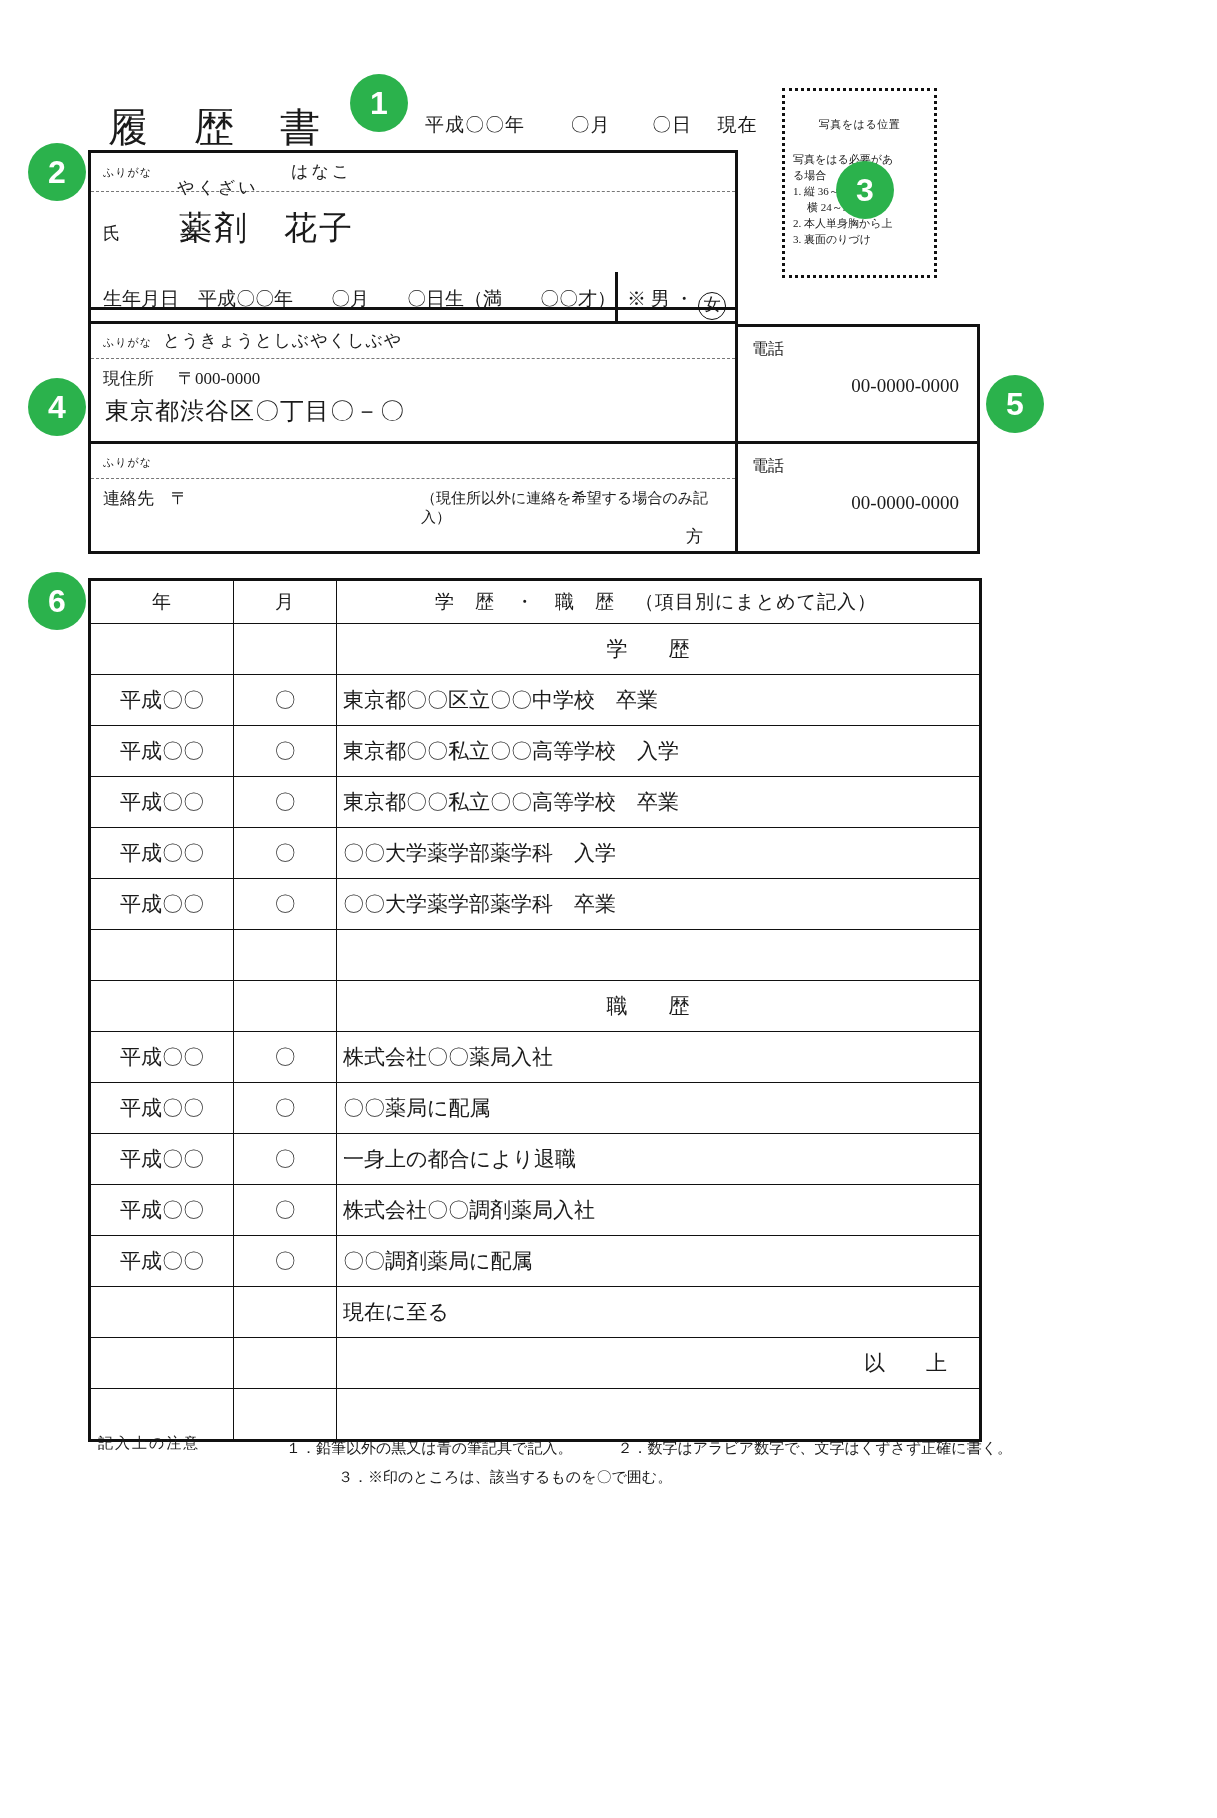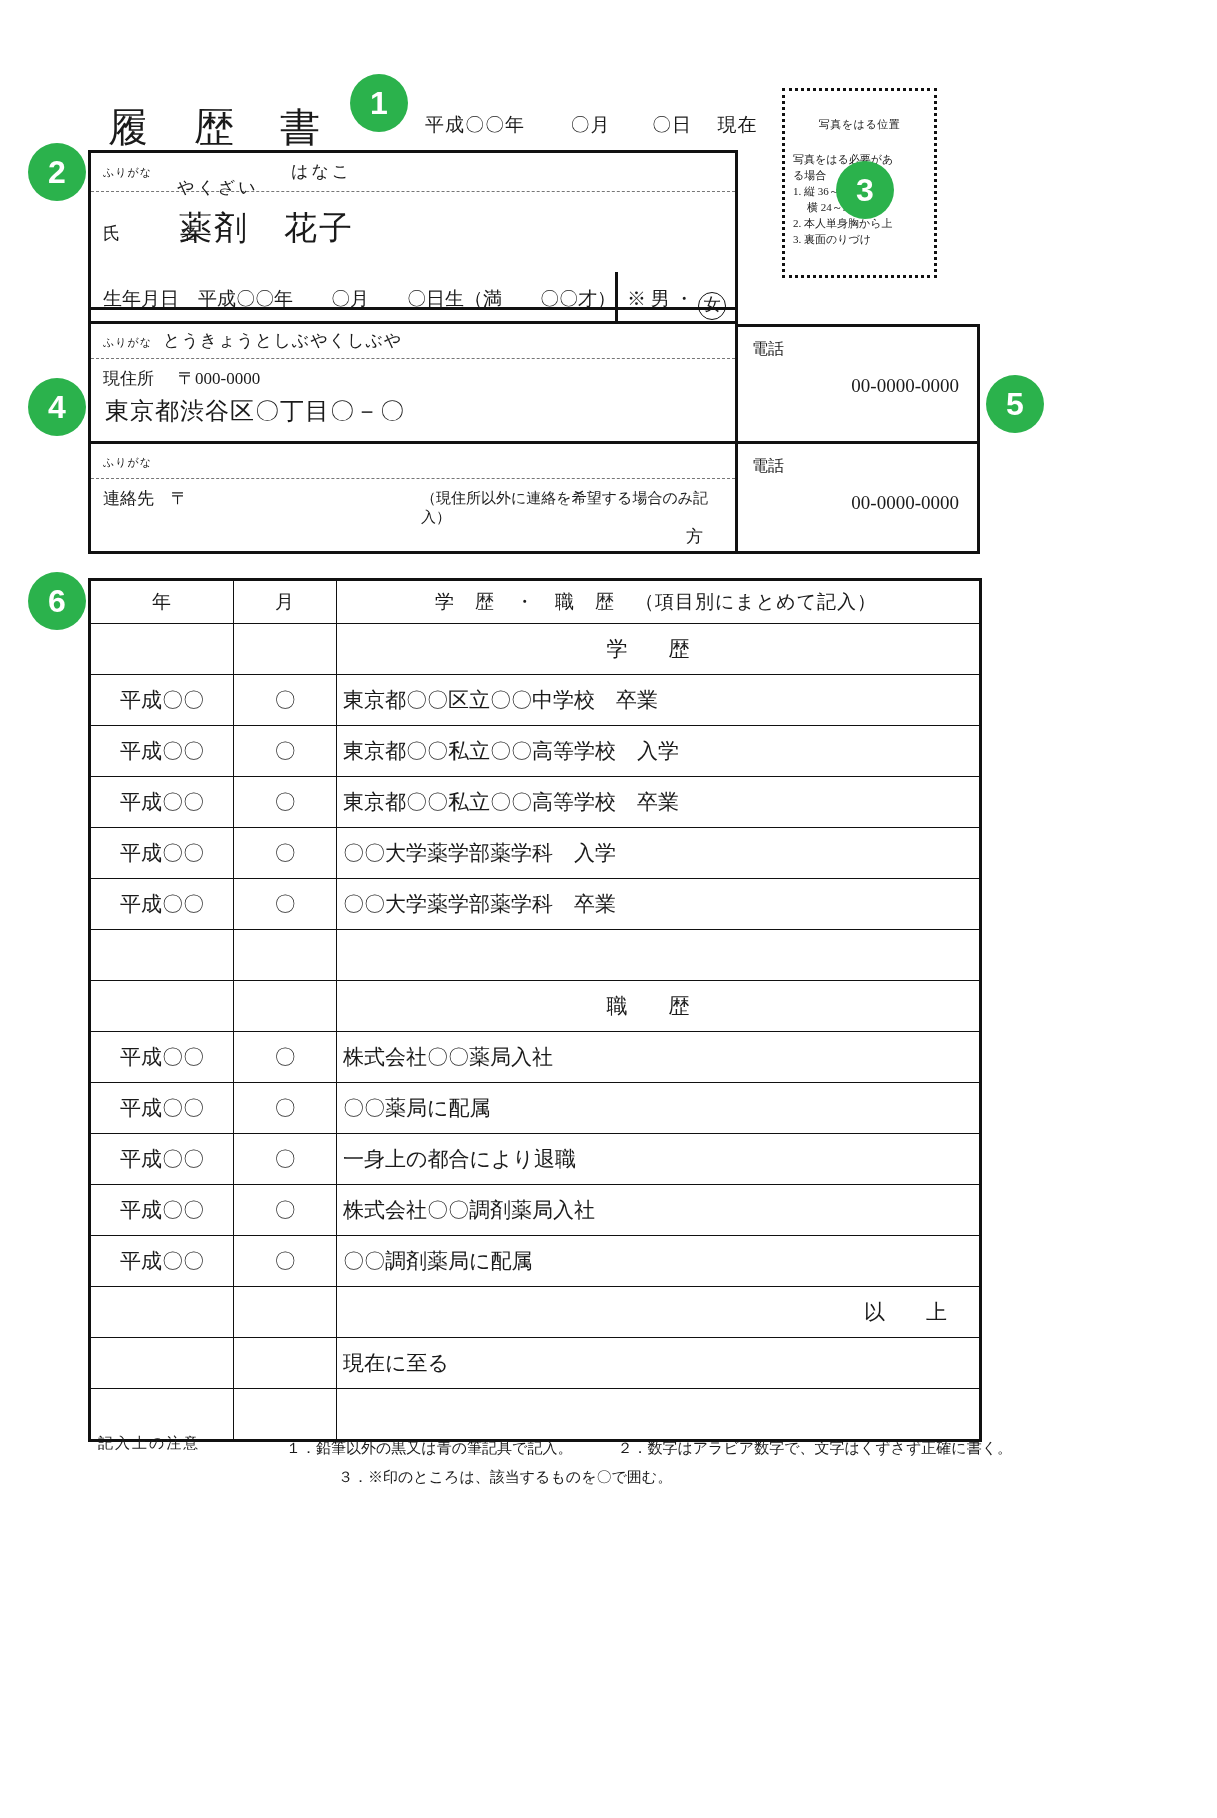--- a/index.html
+++ b/index.html
@@ -295,26 +295,26 @@
           <td class="c-body last">株式会社〇〇調剤薬局入社</td>
         </tr>
         <tr>
           <td class="c-year first">平成〇〇</td>
           <td class="c-month">〇</td>
           <td class="c-body last">〇〇調剤薬局に配属</td>
         </tr>
         <tr>
           <td class="c-year first"></td>
           <td class="c-month"></td>
+          <td class="c-body last">現在に至る</td>
+        </tr>
+        <tr>
+          <td class="c-year first"></td>
+          <td class="c-month"></td>
           <td class="c-body last right">以　上</td>
-        </tr>
-        <tr>
-          <td class="c-year first"></td>
-          <td class="c-month"></td>
-          <td class="c-body last">現在に至る</td>
         </tr>
         <tr class="outer-bot">
           <td class="c-year first"></td>
           <td class="c-month"></td>
           <td class="c-body last"></td>
         </tr>
       </tbody>
   </table>
 
   <div class="nlabel">記入上の注意</div>

